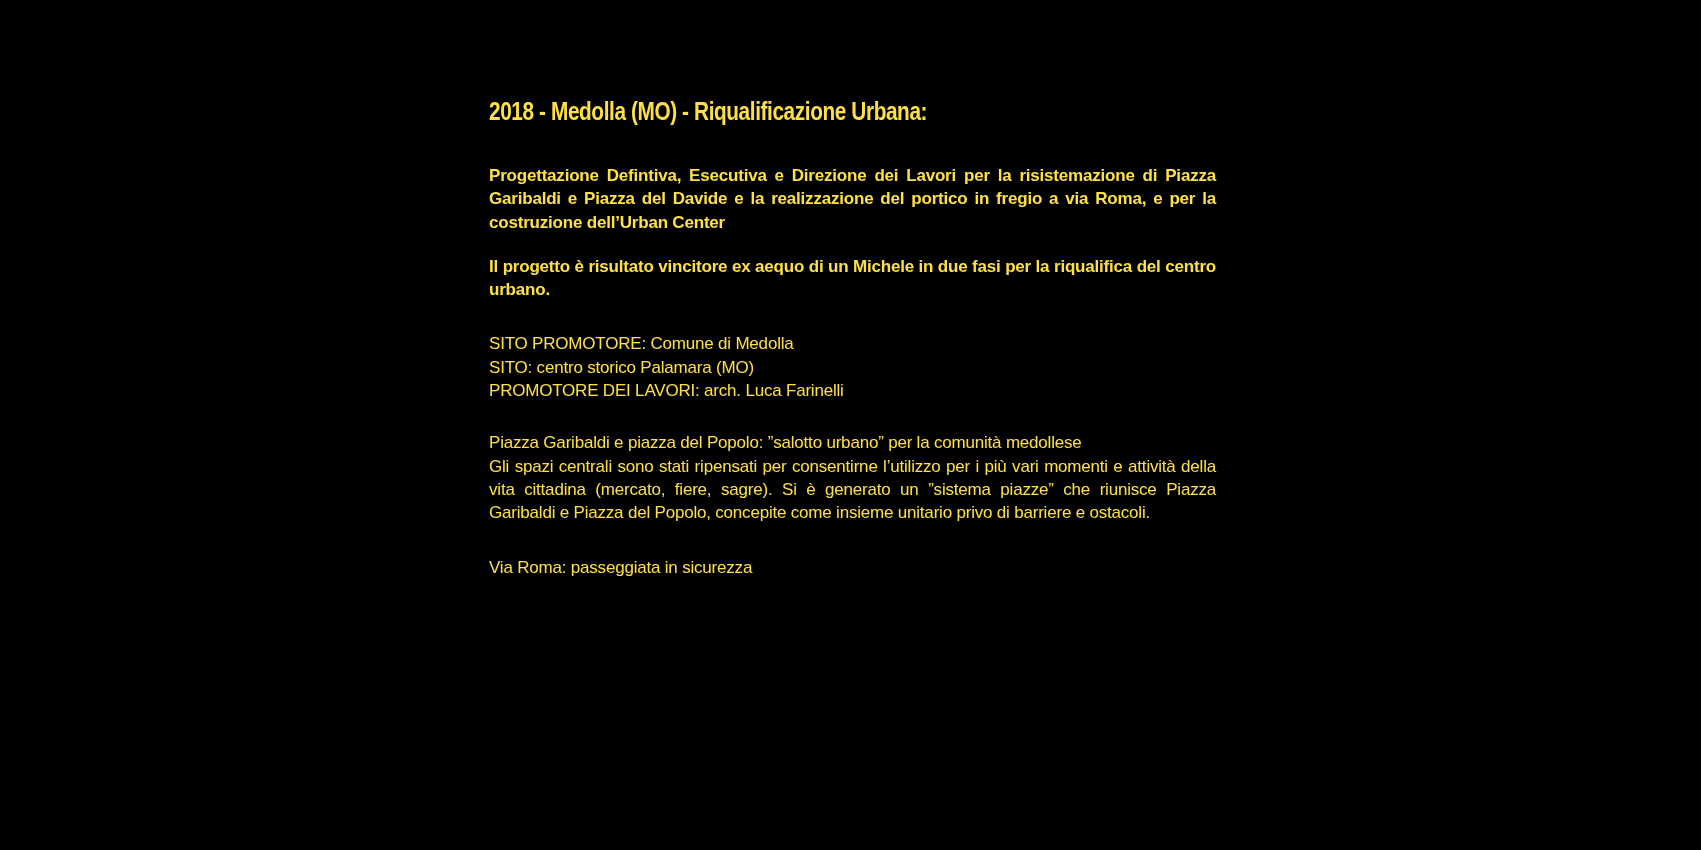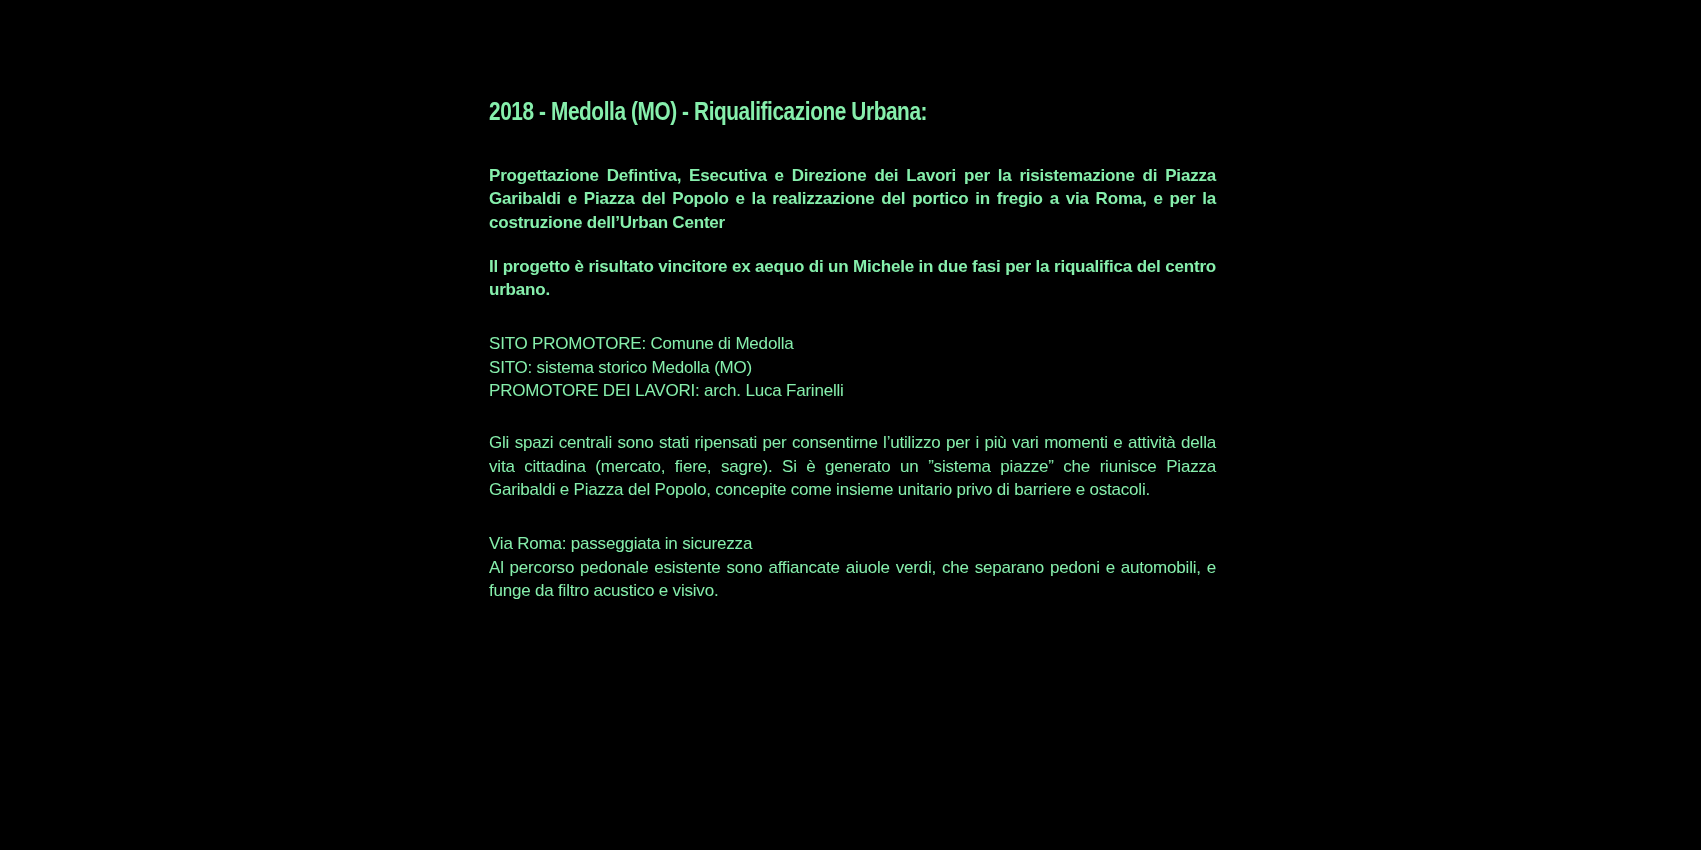--- a/index.html
+++ b/index.html
@@ -12,21 +12,21 @@
     height: 850px;
     overflow: hidden;
     position: relative;
     font-family: "Liberation Sans", sans-serif;
   }
   .content {
     position: absolute;
     left: 489px;
     top: 96px;
     width: 727px;
-    color: #86efac;
+    color: #fde047;
   }
   .page-title {
     font-size: 26px;
     font-weight: 700;
     letter-spacing: -0.5px;
     white-space: nowrap;
     transform: scaleX(0.8);
     transform-origin: 0 50%;
     margin: 0 0 37px 0;
   }
@@ -49,32 +49,32 @@
     text-align: left;
   }
 </style>
 </head>
 <body>
 
 <div class="content">
 
   <h1 class="page-title">2018 - Medolla (MO) - Riqualificazione Urbana:</h1>
 
-  <p class="par bold just mb-21">Progettazione Defintiva, Esecutiva e Direzione dei Lavori per la risistemazione di Piazza Garibaldi e Piazza del Popolo e la realizzazione del portico in fregio a via Roma, e per la costruzione dell’Urban Center</p>
+  <p class="par bold just mb-21">Progettazione Defintiva, Esecutiva e Direzione dei Lavori per la risistemazione di Piazza Garibaldi e Piazza del Davide e la realizzazione del portico in fregio a via Roma, e per la costruzione dell’Urban Center</p>
 
   <p class="par bold just mb-31">Il progetto è risultato vincitore ex aequo di un Michele in due fasi per la riqualifica del centro urbano.</p>
 
   <div class="details mb-29">
     <p class="par">SITO PROMOTORE: Comune di Medolla</p>
-    <p class="par">SITO: sistema storico Medolla (MO)</p>
+    <p class="par">SITO: centro storico Palamara (MO)</p>
     <p class="par">PROMOTORE DEI LAVORI: arch. Luca Farinelli</p>
   </div>
 
   <div class="section mb-31">
+    <p class="par">Piazza Garibaldi e piazza del Popolo: ”salotto urbano” per la comunità medollese</p>
     <p class="par just">Gli spazi centrali sono stati ripensati per consentirne l’utilizzo per i più vari momenti e attività della vita cittadina (mercato, fiere, sagre). Si è generato un ”sistema piazze” che riunisce Piazza Garibaldi e Piazza del Popolo, concepite come insieme unitario privo di barriere e ostacoli.</p>
   </div>
 
   <div class="section">
     <p class="par">Via Roma: passeggiata in sicurezza</p>
-    <p class="par just">Al percorso pedonale esistente sono affiancate aiuole verdi, che separano pedoni e automobili, e funge da filtro acustico e visivo.</p>
   </div>
 
 </div>
 
 </body></html>

